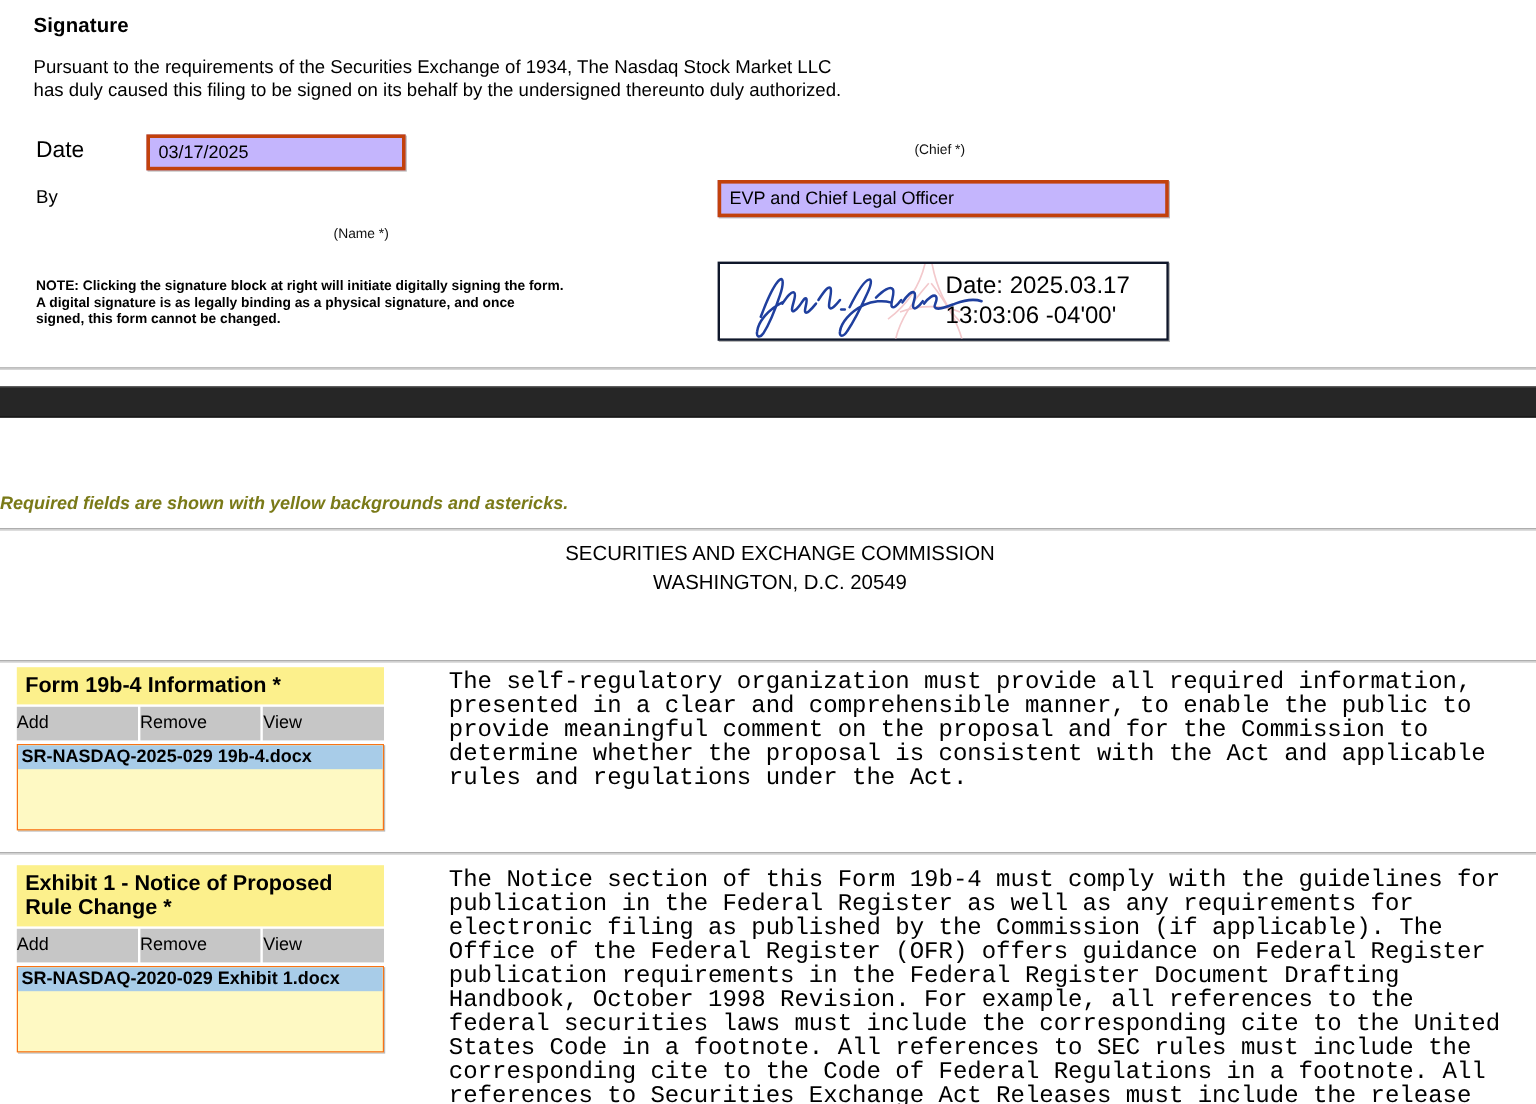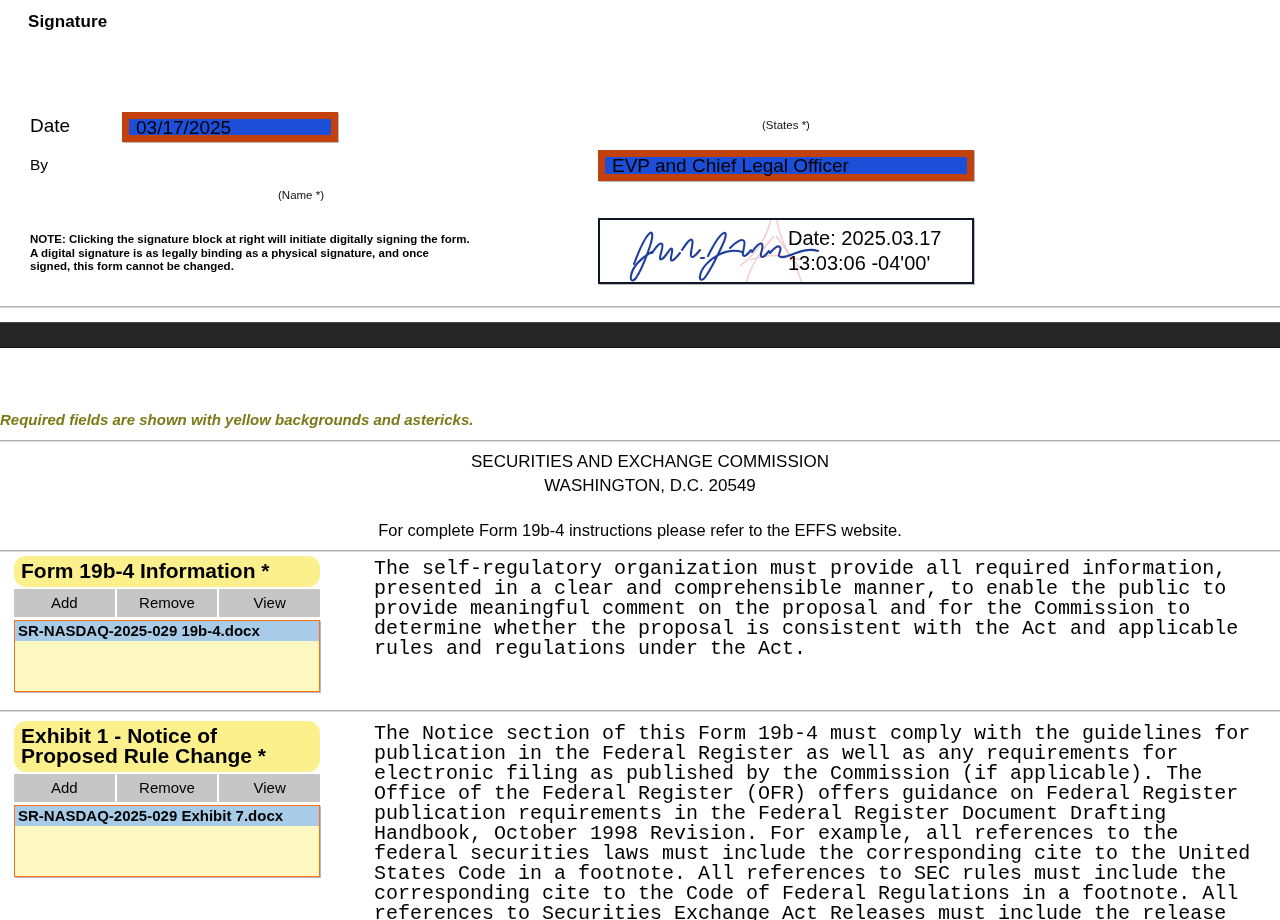--- a/index.html
+++ b/index.html
@@ -21,24 +21,24 @@
     font-size:17px; font-weight:bold; letter-spacing:0.1px;
   }
   .sig-para {
     position:absolute; left:28px; top:47px; width:1000px;
     font-size:15.5px; line-height:19px; white-space:pre-line;
   }
   .lbl-date { position:absolute; left:30px; top:115px; font-size:19px; }
   .lbl-by   { position:absolute; left:30px; top:156px; font-size:15.5px; }
 
   .fld {
-    position:absolute; background:#1d4ed8;
-    border:7px solid #c2410c;
+    position:absolute; background:#c4b5fd;
+    border:3px solid #c2410c;
     box-shadow: 1px 1px 0 0 #b9b9b9;
-    font-size:19px; line-height:1;
+    font-size:15px; line-height:1;
     display:flex; align-items:center;
     padding-left:7px;
   }
   .fld-date  { left:122px; top:112px; width:216px; height:30px; }
   .fld-name  { left:122px; top:152px; width:356px; height:31px; }
   .fld-title { left:598px; top:150px; width:376px; height:31px; }
 
   .cap { position:absolute; font-size:11.5px; color:#111; }
   .cap-name  { left:278px; top:189px; }
   .cap-title { left:762px; top:119px; }
@@ -89,29 +89,28 @@
   
   .section { position:absolute; left:0; width:1280px; }
   .sec-left { position:absolute; left:14px; top:0; width:306px; }
   .sec-right {
     position:absolute; left:374px; top:3px; width:890px;
     font-size:20px; line-height:20px;font-family:Liberation Mono, monospace;
   }
 
   .yellow-head {
     background:#fcf08c; color:#000;
-    font-size:21px; font-weight:bold;
+    font-size:18px; font-weight:bold;
     padding:5px 7px 6px 7px;
     line-height:20px;
-    border-radius:12px;
   }
   .btn-row { display:flex; gap:2px; margin-top:2px; }
   .btn {
     flex:1 1 0; background:#c6c6c6;
-    border:none; text-align:center;
+    border:none; text-align:left;
     font-size:15px; color:#000;
     padding:5px 0 6px 0;
     font-family:"Liberation Sans", sans-serif;
     cursor:pointer;
   }
   .listbox {
     margin-top:3px; height:72px; background:#fef9c3;
     border:1px solid #f97316; box-shadow: 1px 1px 0 0 #b9b9b9;
     overflow:hidden;
     font-weight:bold;
@@ -124,29 +123,31 @@
 </style>
 </head>
 <body>
 
 <div class="page">
 
   <div class="sig-panel">
 
     <div class="sig-title">Signature</div>
 
+    <div class="sig-para">Pursuant to the requirements of the Securities Exchange of 1934,   The Nasdaq Stock Market LLC
+has duly caused this filing to be signed on its behalf by the undersigned thereunto duly authorized.</div>
 
     <div class="lbl-date">Date</div>
     <div class="lbl-by">By</div>
 
     <div class="fld fld-date">03/17/2025</div>
     <div class="fld fld-title">EVP and Chief Legal Officer</div>
 
     <div class="cap cap-name">(Name *)</div>
-    <div class="cap cap-title">(States *)</div>
+    <div class="cap cap-title">(Chief *)</div>
 
     <div class="note">NOTE: Clicking the signature block at right will initiate digitally signing the form. A digital signature is as legally binding as a physical signature, and once signed, this form cannot be changed.</div>
 
     <div class="sig-box">
       <svg class="sig-svg" width="376" height="66" viewBox="0 0 376 66">
 
         <g fill="none" stroke="#f3c9cc" stroke-width="1.4">
           <path d="M172 -6 C 168 18, 156 34, 140 46"></path>
           <path d="M176 -4 C 180 20, 188 36, 200 48"></path>
           <path d="M174 16 C 160 32, 150 46, 146 64"></path>
@@ -184,21 +185,20 @@
   <div class="hr" style="top:306px;"></div>
   <div class="black-bar" style="top:322px;"></div>
 
   <div class="req-note">Required fields are shown with yellow backgrounds and astericks.</div>
 
   <div class="hr" style="top:440px;"></div>
 
   <div class="sec-head">SECURITIES AND EXCHANGE COMMISSION
 WASHINGTON, D.C. 20549</div>
 
-  <div class="effs-line">For complete Form 19b-4 instructions please refer to the EFFS website.</div>
 
   <div class="hr" style="top:550px;"></div>
 
   <div class="section" style="top:556px;">
     <div class="sec-left">
       <div class="yellow-head">Form 19b-4 Information *</div>
       <div class="btn-row">
         <button class="btn">Add</button>
         <button class="btn">Remove</button>
         <button class="btn">View</button>
@@ -214,19 +214,19 @@
 
   <div class="section" style="top:721px;">
     <div class="sec-left">
       <div class="yellow-head">Exhibit 1 - Notice of Proposed Rule Change *</div>
       <div class="btn-row">
         <button class="btn">Add</button>
         <button class="btn">Remove</button>
         <button class="btn">View</button>
       </div>
       <div class="listbox">
-        <div class="listitem">SR-NASDAQ-2025-029 Exhibit 7.docx</div>
+        <div class="listitem">SR-NASDAQ-2020-029 Exhibit 1.docx</div>
       </div>
     </div>
     <div class="sec-right">The Notice section of this Form 19b-4 must comply with the guidelines for publication in the Federal Register as well as any requirements for electronic filing as published by the Commission (if applicable).  The Office of the Federal Register (OFR) offers guidance on Federal Register publication requirements in the Federal Register Document Drafting Handbook, October 1998 Revision.  For example, all references to the federal securities laws must include the corresponding cite to the United States Code in a footnote.  All references to SEC rules must include the corresponding cite to the Code of Federal Regulations in a footnote.  All references to Securities Exchange Act Releases must include the release number, release date, Federal Register cite, Federal Register date, and corresponding file number (e.g., SR-[SRO]-xx-xx).  A material failure to comply with these guidelines will result in the proposed rule change being deemed not properly filed.  See also Rule 0-3 under the Act (17 CFR 240.0-3)</div>
   </div>
 
 </div>
 
 </body></html>

